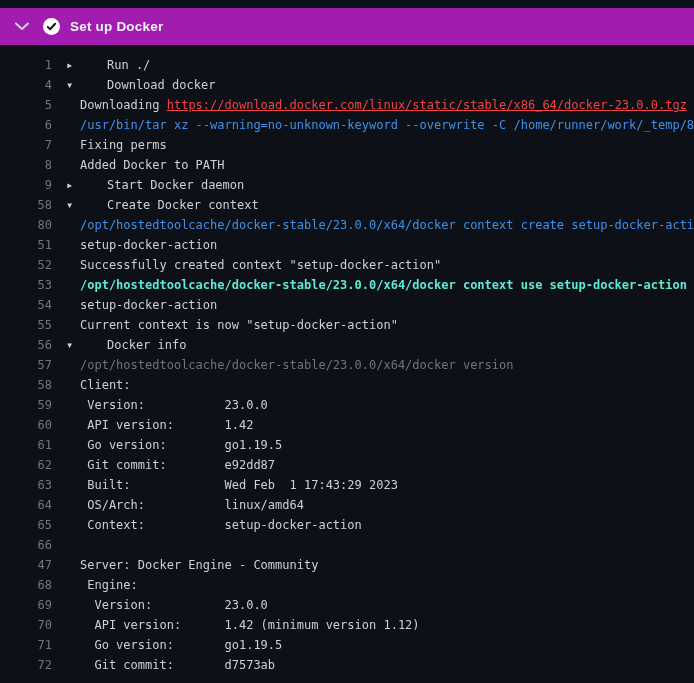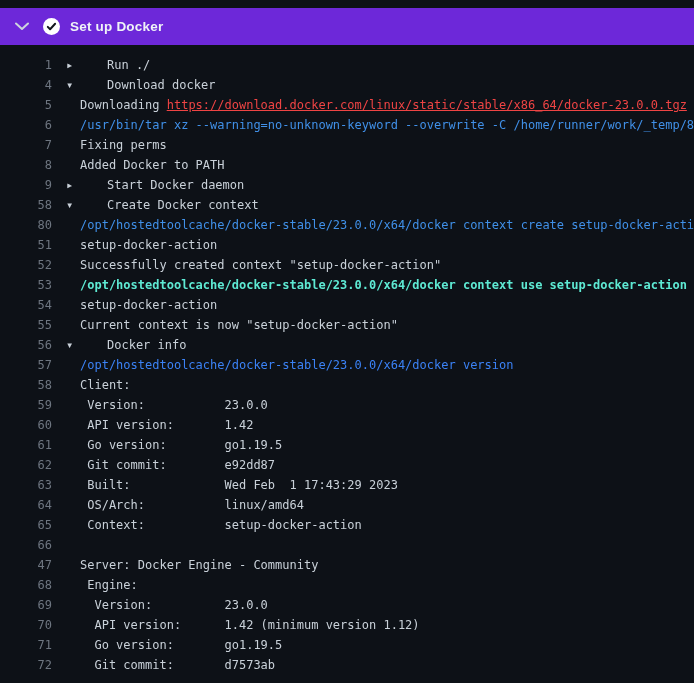--- a/index.html
+++ b/index.html
@@ -4,21 +4,21 @@
 <style>
   * { margin:0; padding:0; box-sizing:border-box; }
   html, body { width:694px; height:683px; }
   body {
     background:#0d1117;
     overflow:hidden;
   }
   .step-header {
     margin-top:8px;
     height:37px;
-    background:#6d28d9;
+    background:#a21caf;
     display:flex;
     align-items:center;
     padding:0 14px;
     font-family:"Liberation Sans", sans-serif;
     cursor:pointer;
   }
   .chev {
     display:flex; align-items:center; justify-content:center;
     width:16px; height:16px; margin-right:12px; flex:none;
   }
@@ -101,21 +101,21 @@
       <div class="log-row"><span class="line-num">8</span><span class="line-content indent"><span>Added Docker to PATH</span></span></div>
       <div class="log-row"><span class="line-num">9</span><span class="line-content"><span class="arrow">▸</span><span class="group-title">Start Docker daemon</span></span></div>
       <div class="log-row"><span class="line-num">58</span><span class="line-content"><span class="arrow">▾</span><span class="group-title">Create Docker context</span></span></div>
       <div class="log-row"><span class="line-num">80</span><span class="line-content indent"><span style="color: rgb(64, 144, 232);">/opt/hostedtoolcache/docker-stable/23.0.0/x64/docker context create setup-docker-action</span></span></div>
       <div class="log-row"><span class="line-num">51</span><span class="line-content indent"><span>setup-docker-action</span></span></div>
       <div class="log-row"><span class="line-num">52</span><span class="line-content indent"><span>Successfully created context "setup-docker-action"</span></span></div>
       <div class="log-row"><span class="line-num">53</span><span class="line-content indent"><span style="color: #5eead4; font-weight: bold;">/opt/hostedtoolcache/docker-stable/23.0.0/x64/docker context use setup-docker-action</span></span></div>
       <div class="log-row"><span class="line-num">54</span><span class="line-content indent"><span>setup-docker-action</span></span></div>
       <div class="log-row"><span class="line-num">55</span><span class="line-content indent"><span>Current context is now "setup-docker-action"</span></span></div>
       <div class="log-row"><span class="line-num">56</span><span class="line-content"><span class="arrow">▾</span><span class="group-title">Docker info</span></span></div>
-      <div class="log-row"><span class="line-num">57</span><span class="line-content indent"><span style="color: #3b82f6;">/opt/hostedtoolcache/docker-stable/23.0.0/x64/docker version</span></span></div>
+      <div class="log-row"><span class="line-num">57</span><span class="line-content indent"><span style="color: #737373;">/opt/hostedtoolcache/docker-stable/23.0.0/x64/docker version</span></span></div>
       <div class="log-row"><span class="line-num">58</span><span class="line-content indent"><span>Client:</span></span></div>
       <div class="log-row"><span class="line-num">59</span><span class="line-content indent"><span> Version:           23.0.0</span></span></div>
       <div class="log-row"><span class="line-num">60</span><span class="line-content indent"><span> API version:       1.42</span></span></div>
       <div class="log-row"><span class="line-num">61</span><span class="line-content indent"><span> Go version:        go1.19.5</span></span></div>
       <div class="log-row"><span class="line-num">62</span><span class="line-content indent"><span> Git commit:        e92dd87</span></span></div>
       <div class="log-row"><span class="line-num">63</span><span class="line-content indent"><span> Built:             Wed Feb  1 17:43:29 2023</span></span></div>
       <div class="log-row"><span class="line-num">64</span><span class="line-content indent"><span> OS/Arch:           linux/amd64</span></span></div>
       <div class="log-row"><span class="line-num">65</span><span class="line-content indent"><span> Context:           setup-docker-action</span></span></div>
       <div class="log-row"><span class="line-num">66</span><span class="line-content indent"><span></span></span></div>
       <div class="log-row"><span class="line-num">47</span><span class="line-content indent"><span>Server: Docker Engine - Community</span></span></div>

